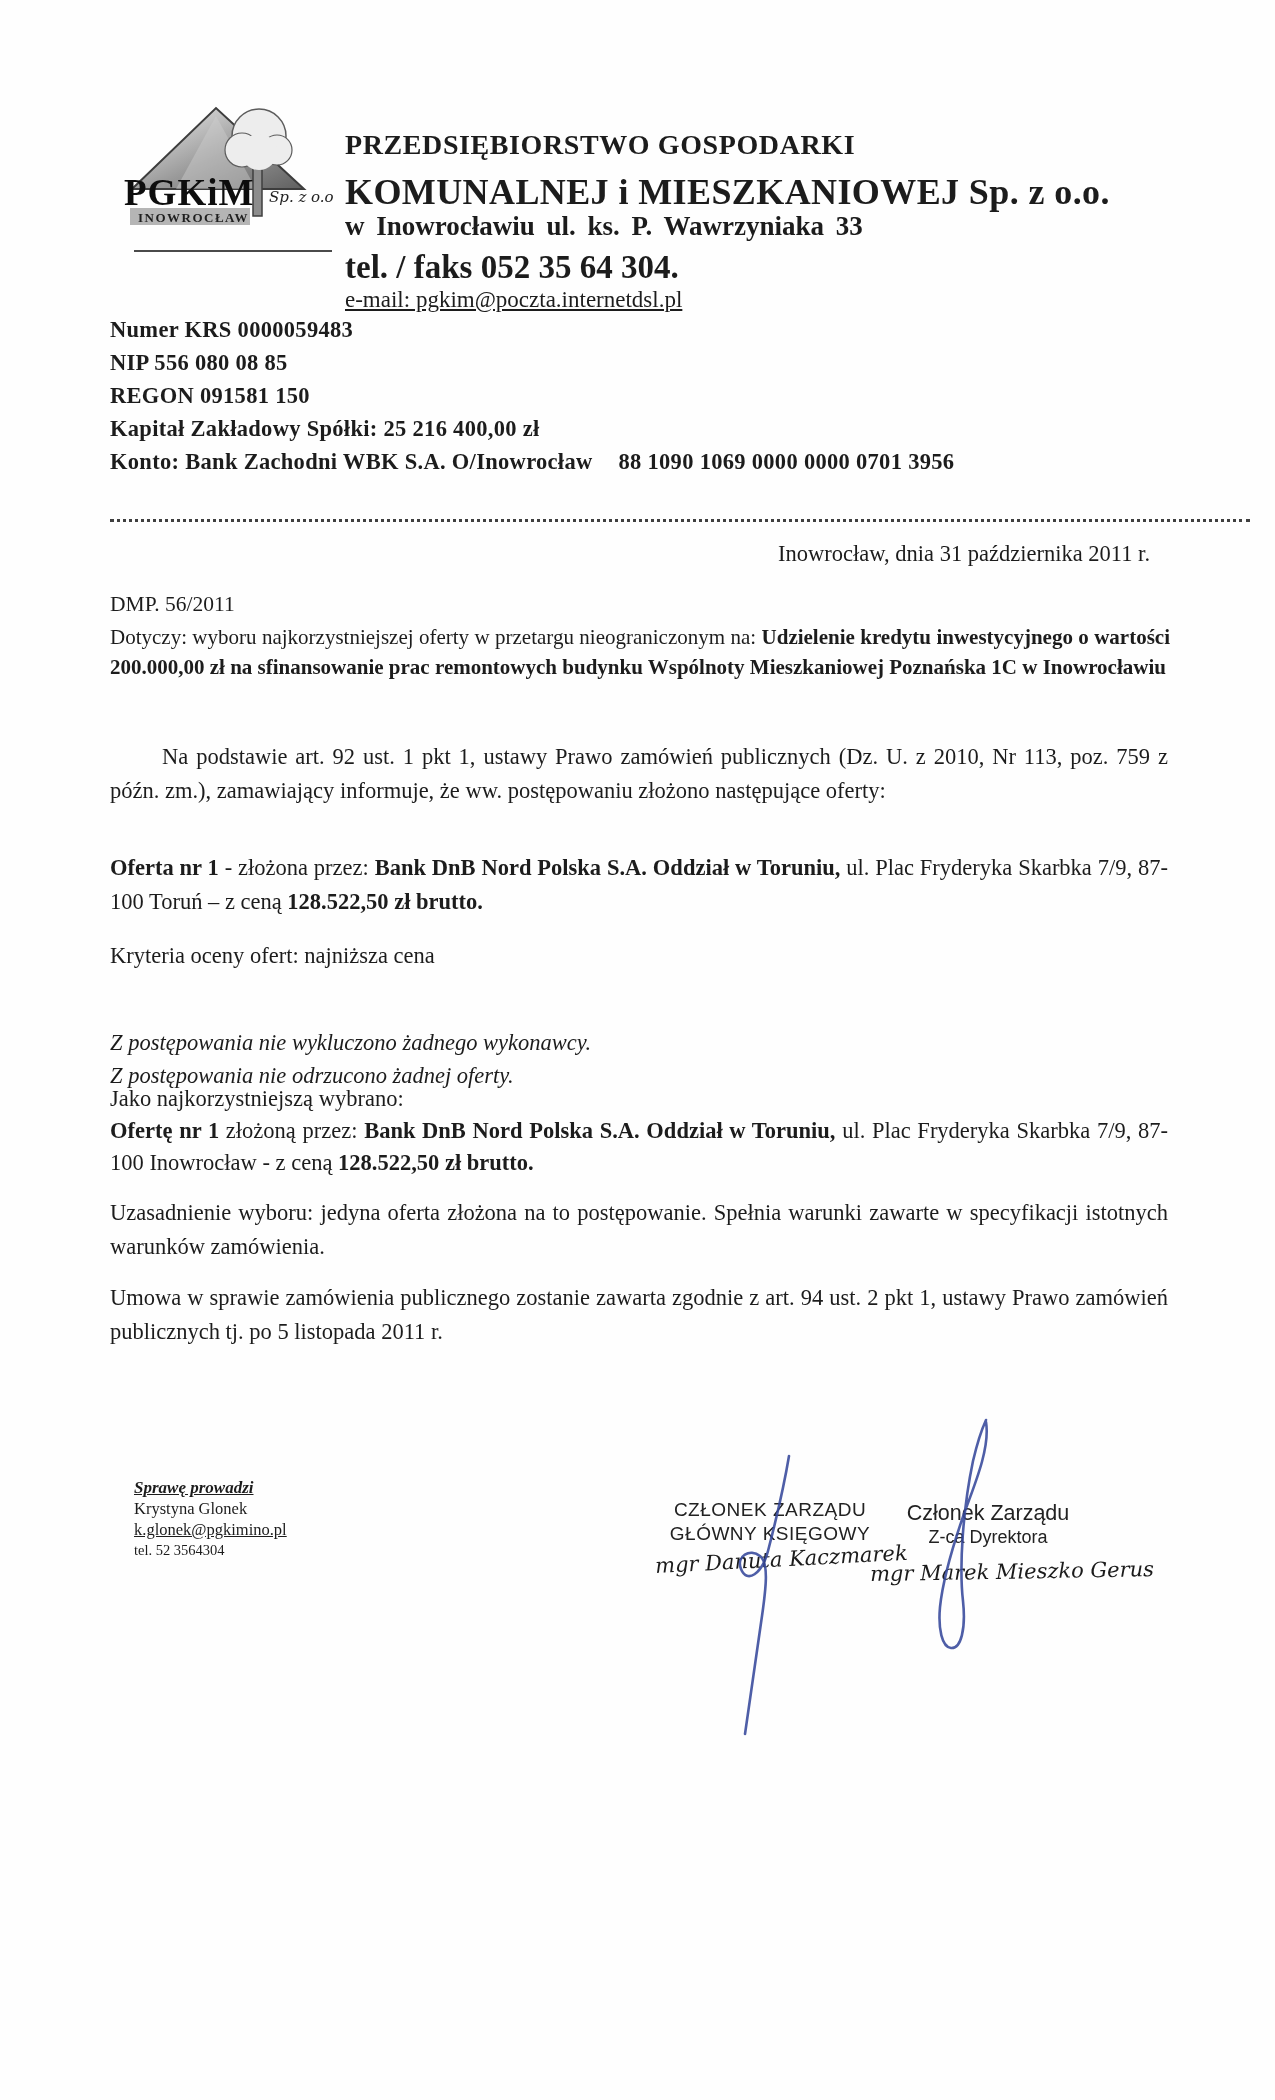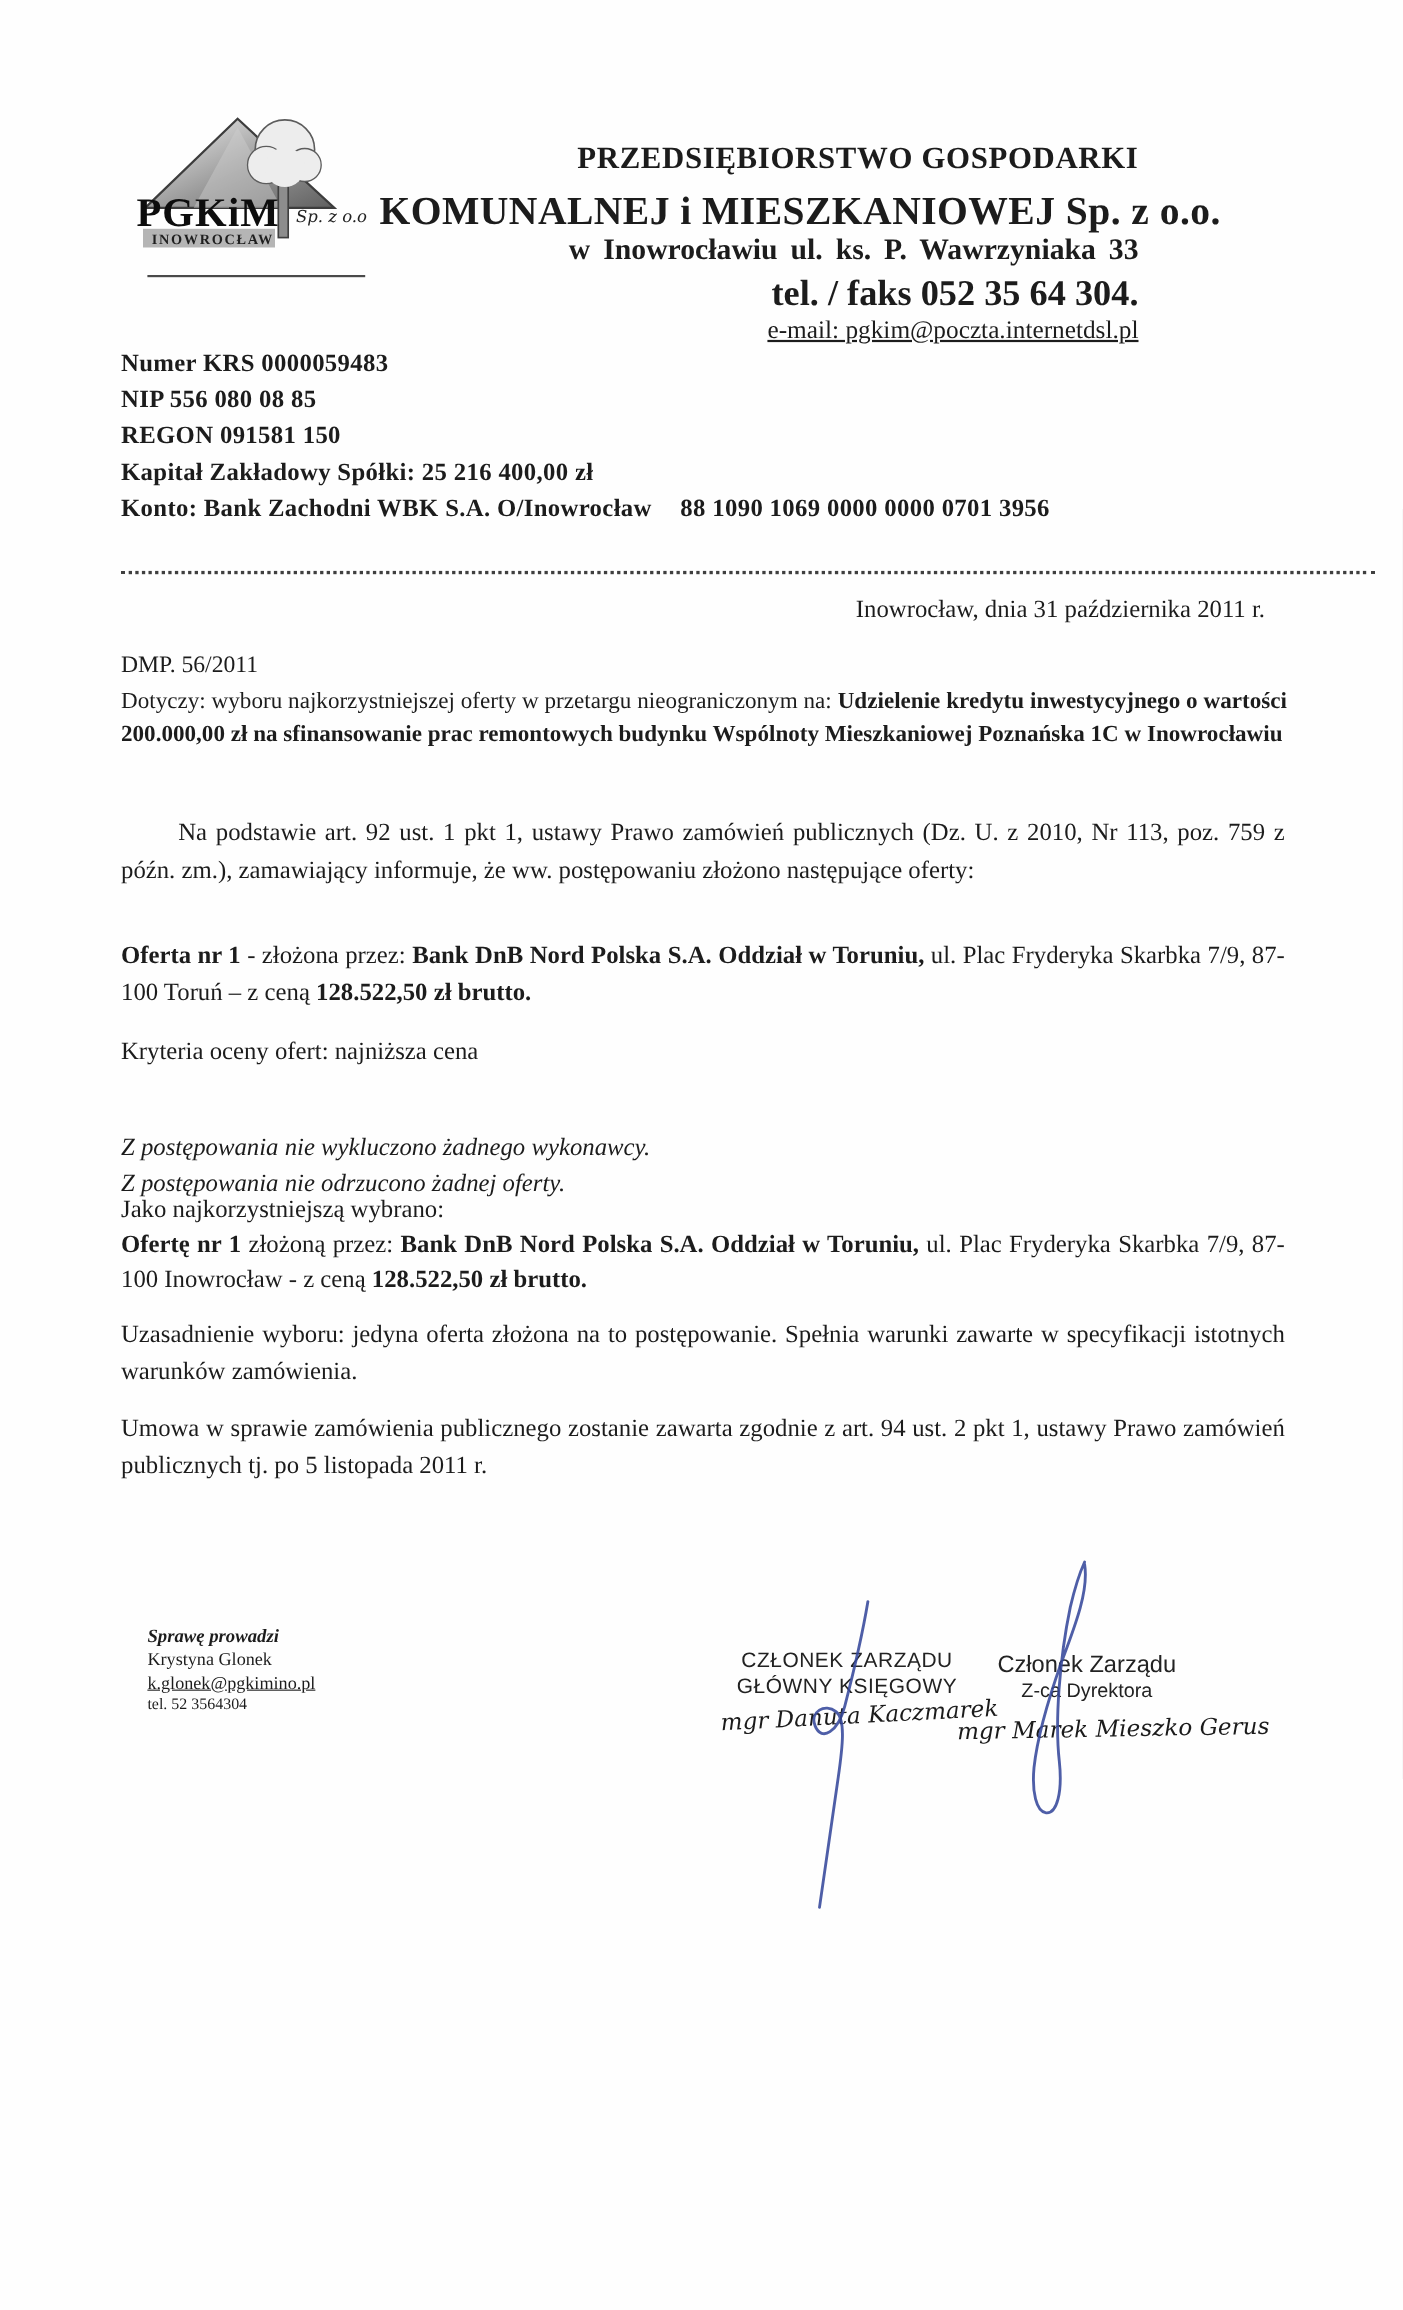--- a/index.html
+++ b/index.html
@@ -10,21 +10,21 @@
     margin:0 auto;
     background:#fefefe;
     font-family:"Liberation Serif", serif;
     color:#1c1c1c;
     overflow:hidden;
   }
   
   .logo-svg{position:absolute;left:116px;top:92px;width:218px;height:148px;}
   .logo-underline{position:absolute;left:134px;top:250px;width:198px;height:2px;background:#4a4a4a;}
   
-  .lh-line{position:absolute;left:345px;width:690px;text-align:right;font-weight:bold;white-space:nowrap;}
+  .lh-line{position:absolute;left:345px;width:690px;text-align:left;font-weight:bold;white-space:nowrap;}
   .lh1{top:129px;font-size:28px;letter-spacing:.6px;}
   .lh2{top:171px;font-size:36px;letter-spacing:.4px;}
   .lh3{top:211px;font-size:27px;word-spacing:5px;}
   .lh4{top:249px;font-size:33px;}
   .lh-email{top:287px;font-size:23px;font-weight:normal;text-decoration:underline;color:#1c1c1c;}
   
   .registry{position:absolute;left:110px;top:313px;font-weight:bold;font-size:22.5px;line-height:33px;letter-spacing:.3px;white-space:nowrap;}
   .acct-num{margin-left:26px;}
   
   .dotted{position:absolute;left:110px;top:519px;width:1140px;height:0;border-top:3px dotted #3f3f3f;}
@@ -38,21 +38,21 @@
   .p-intro{top:740px;text-indent:52px;}
   .p-offer1{top:851px;}
   .p-criteria{top:939px;width:auto;text-align:left;white-space:nowrap;}
   .p-excl{top:1026px;line-height:33px;text-align:left;font-style:italic;}
   .p-selected{top:1083px;line-height:32px;}
   .p-just{top:1196px;}
   .p-contract{top:1281px;}
   .b{font-weight:bold;}
   
   .handler{position:absolute;left:134px;top:1477px;font-size:16.5px;line-height:21px;}
-  .handler .title{font-weight:bold;font-style:italic;font-size:17px;}
+  .handler .title{font-weight:bold;font-style:italic;text-decoration:underline;font-size:17px;}
   .handler .mail{text-decoration:underline;color:#1c1c1c;display:inline-block;}
   .handler .phone{font-size:14.5px;}
   
   .sig{position:absolute;text-align:center;font-family:"Liberation Sans", sans-serif;color:#222;}
   .sig-left{left:660px;top:1498px;width:220px;}
   .sig-left .r1{font-size:19px;letter-spacing:.5px;line-height:24px;}
   .sig-left .r2{font-size:19px;letter-spacing:.5px;line-height:24px;}
   .sig-right{left:873px;top:1500px;width:230px;}
   .sig-right .r1{font-size:21.5px;line-height:26px;}
   .sig-right .r2{font-size:18px;line-height:22px;}

